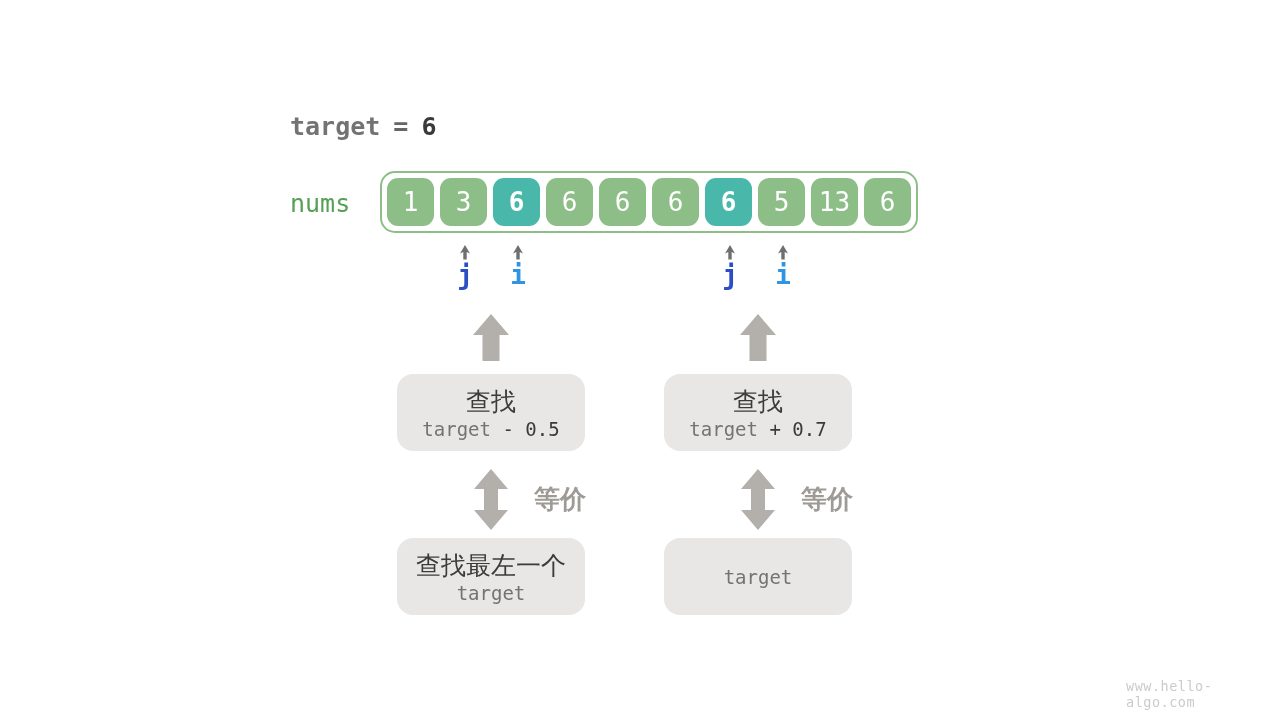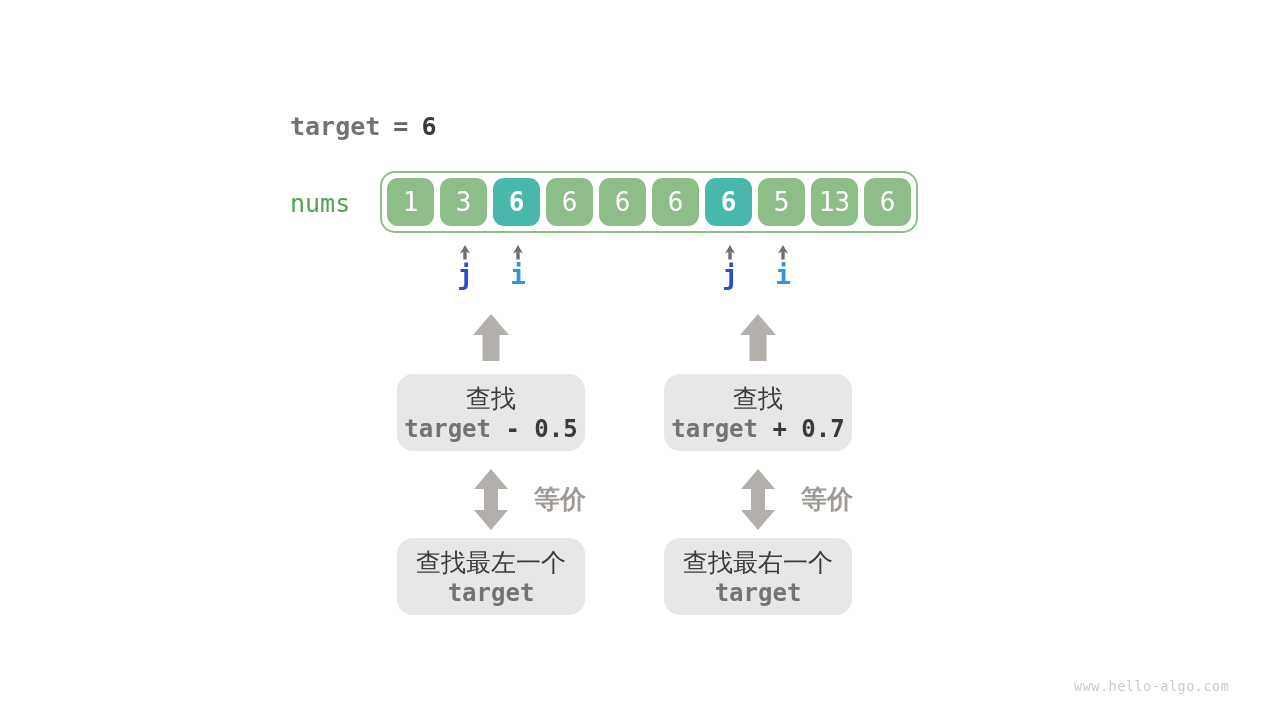--- a/index.html
+++ b/index.html
@@ -47,26 +47,26 @@
   
   .block-arrow, .dbl-arrow { position: absolute; }
   .flow-box {
     position: absolute; width: 188px; height: 77px;
     background: #e8e7e5; border-radius: 16px;
     display: flex; flex-direction: column; align-items: center; justify-content: center;
   }
   .box-line1 { font-size: 25px; color: #3b3b3b; }
   .box-line2 {
     font-family: "DejaVu Sans Mono", monospace;
-    font-size: 24px; font-weight: bold; white-space: pre;
+    font-size: 19px; font-weight: normal; white-space: pre;
   }
   .equiv-label { position: absolute; font-size: 26px; font-weight: bold; color: #9e9a95; margin-left: 15px; }
 
   .watermark {
-    position: absolute; left: 1074px; top: 678px;
+    position: absolute; left: 1126px; top: 678px;
     font-family: "DejaVu Sans Mono", monospace;
     font-size: 13.5px; color: #cbcbcb; letter-spacing: 0.5px;
   }
 </style>
 </head>
 <body>
 
 <div class="canvas">
 
   <div class="target-line mono">
@@ -142,19 +142,18 @@
     <div class="box-line1">查找</div>
     <div class="box-line2"><span class="teal">target</span><span class="dark"> + 0.7</span></div>
   </div>
 
   <svg class="dbl-arrow" style="left:741px; top:469px;" width="34" height="61" viewBox="0 0 34 61">
     <polygon points="17,0 34,20 24,20 24,41 34,41 17,61 0,41 10,41 10,20 0,20" fill="#b3afaa"></polygon>
   </svg>
   <div class="equiv-label" style="left:786px; top:482px;">等价</div>
 
   <div class="flow-box" style="left:664px; top:538px;">
-    <div class="box-line1">查找最右一个</div>
     <div class="box-line2 teal">target</div>
   </div>
 
   <div class="watermark">www.hello-algo.com</div>
 
 </div>
 
 </body></html>

